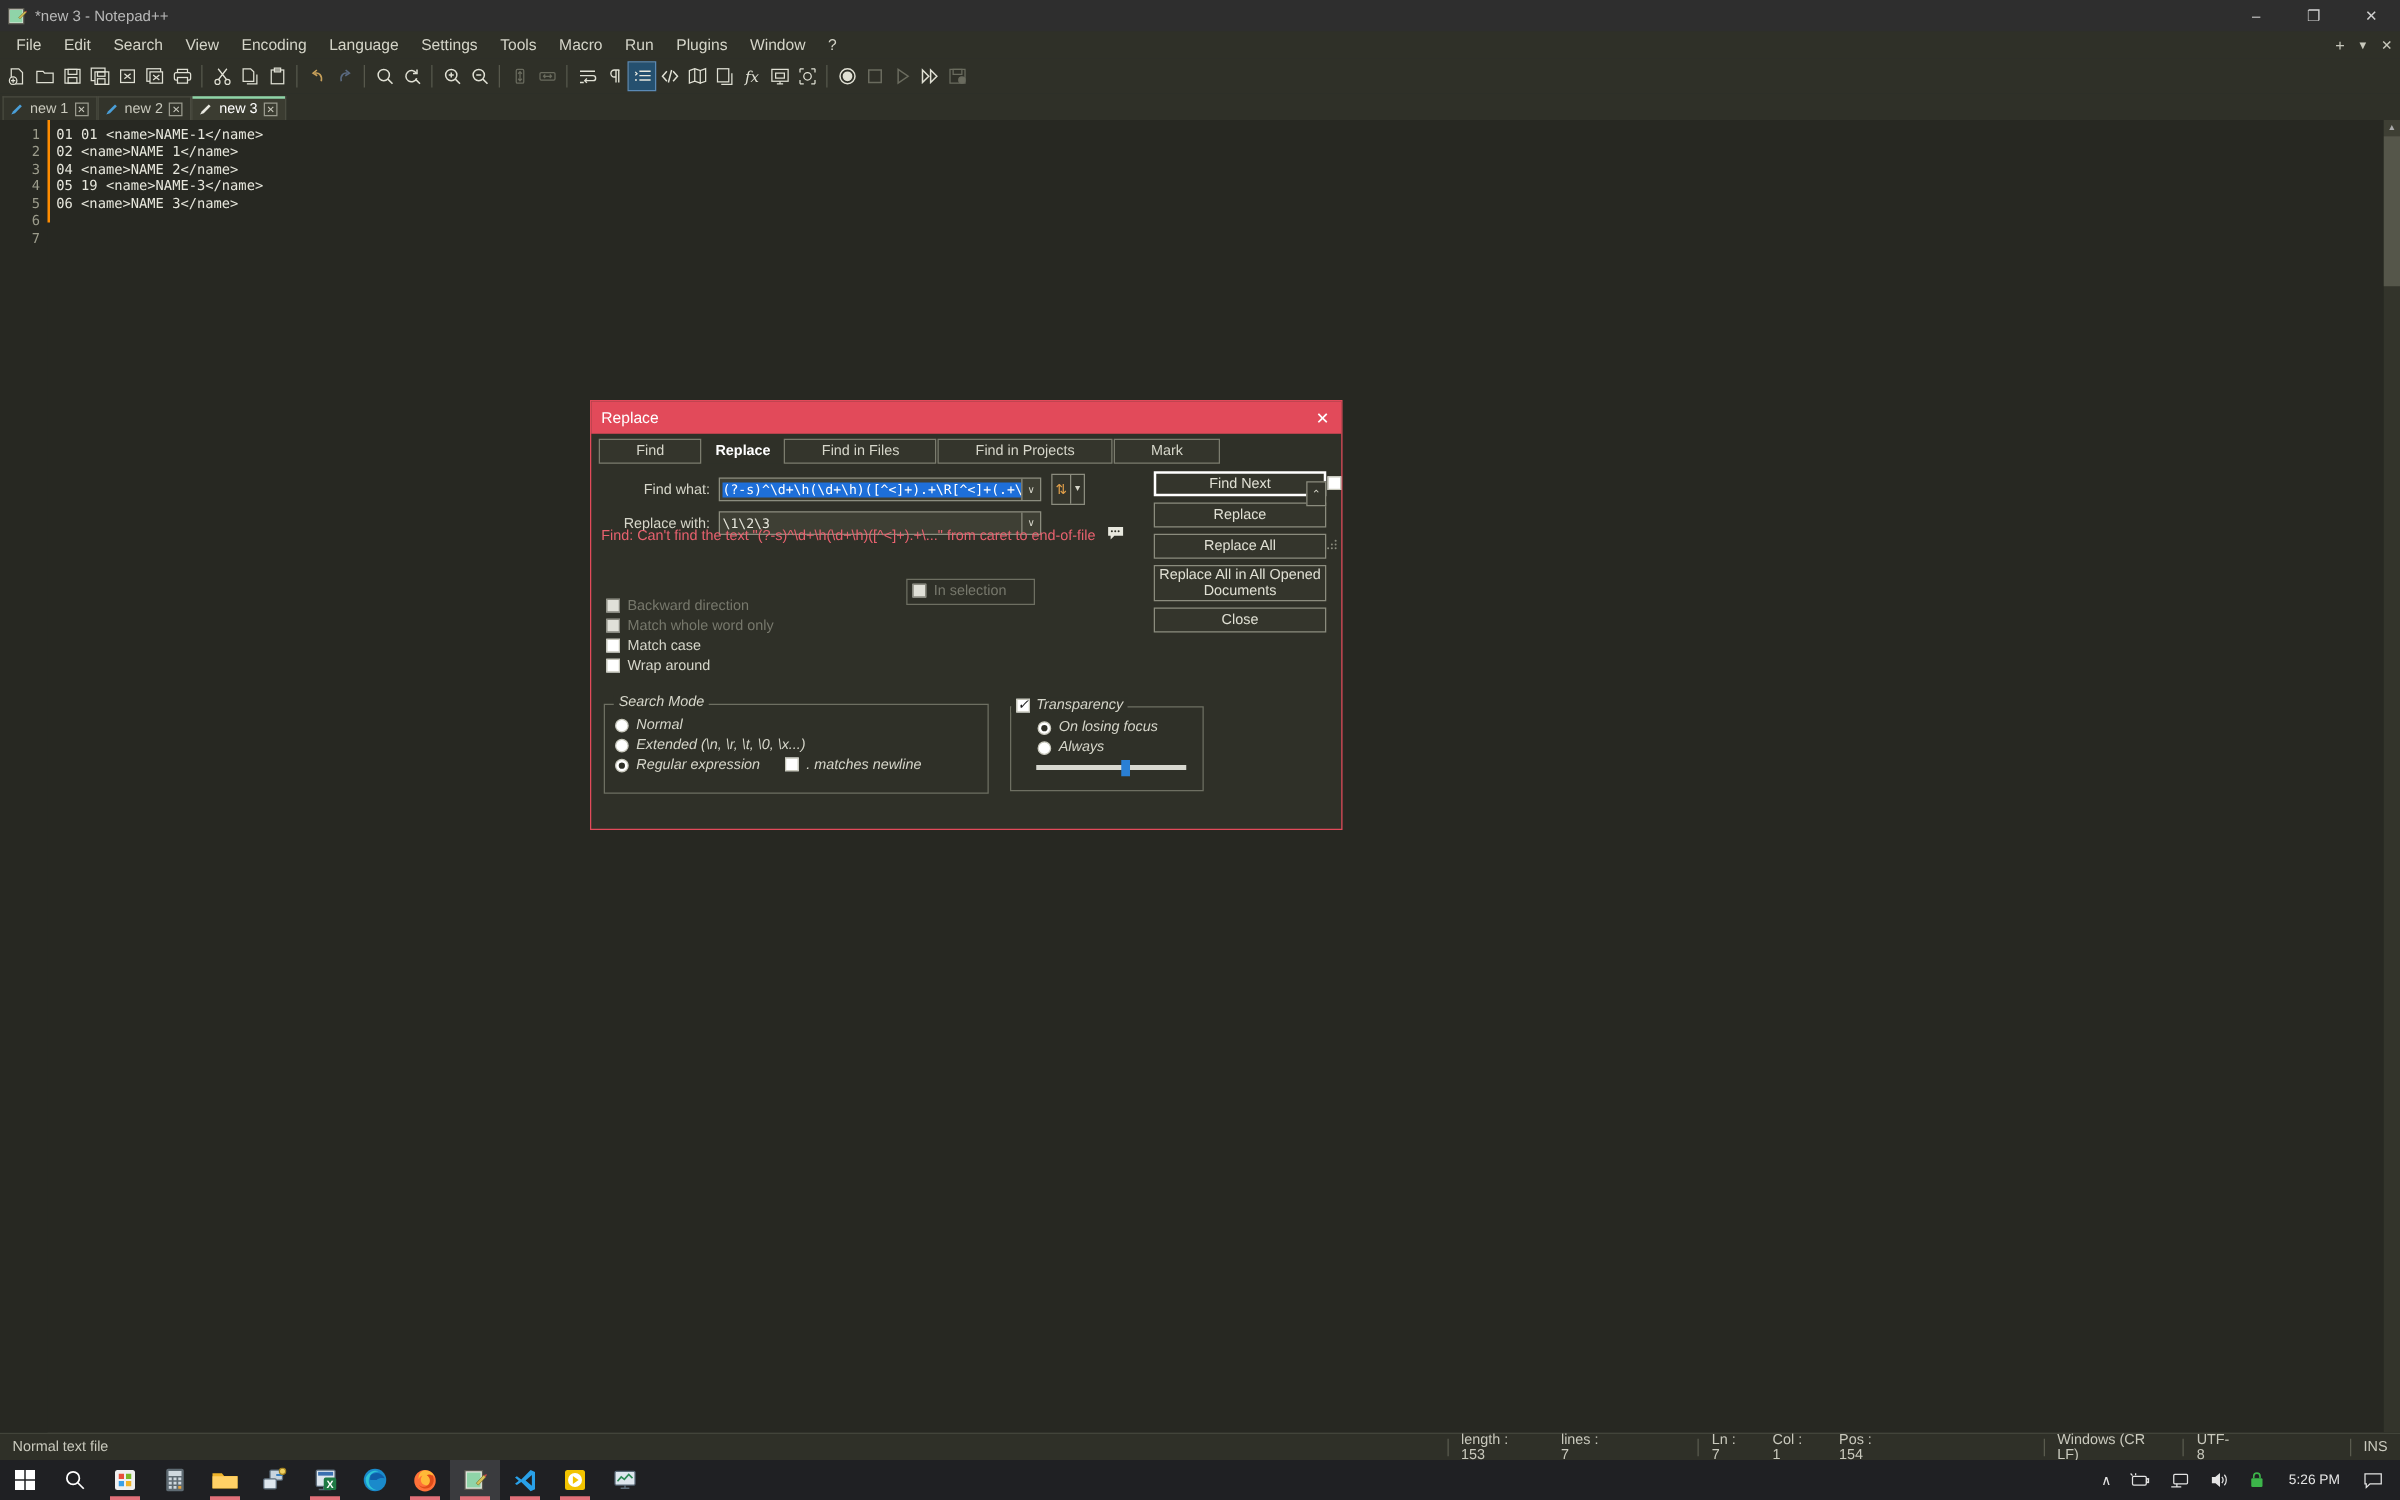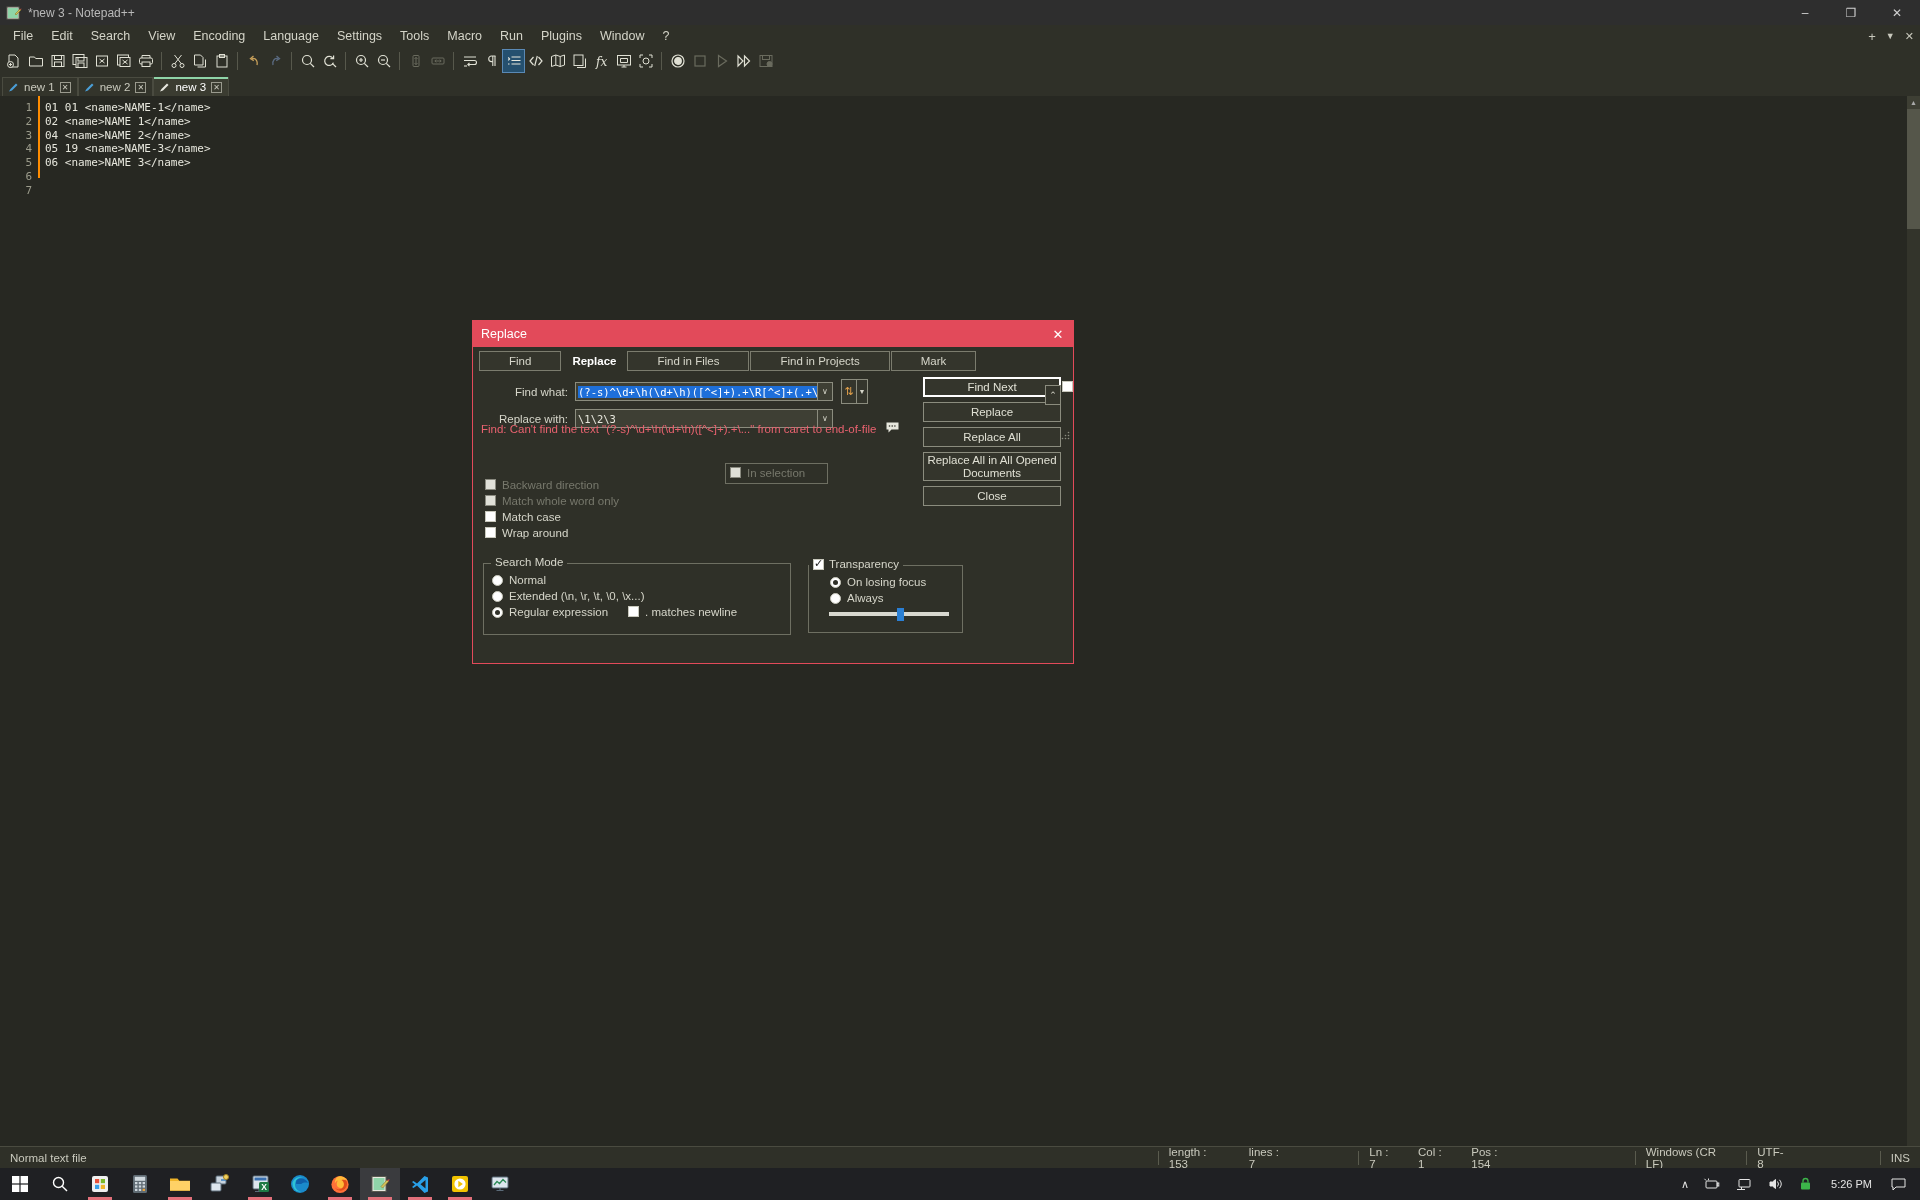--- a/index.html
+++ b/index.html
@@ -173,21 +173,21 @@
   .radio-dot {
     width: 11px; height: 11px; border-radius: 50%; background: #ffffff; flex-shrink: 0;
     position: relative; border: 1px solid #c8c8bc;
   }
   .radio-dot.sel::after {
     content: ''; position: absolute; left: 2px; top: 2px; width: 5px; height: 5px;
     border-radius: 50%; background: #2f3028;
   }
 
   .group {
-    border: 1px solid #6e6f62; position: absolute; padding: 10px 8px 6px 8px;
+    border: 1px solid #6e6f62; position: absolute; padding: 10px 8px 6px 8px; font-style: italic;
   }
   .group-label {
     position: absolute; top: -8px; left: 7px; background: #2f3028; padding: 0 4px; font-size: 11.5px;
     color: #d6d6ca;
   }
   .group-label-chk {
     position: absolute; top: -8px; left: 0px; background: #2f3028; padding: 0 4px; font-size: 11.5px;
     color: #d6d6ca; display: flex; align-items: center; gap: 5px;
   }
 

